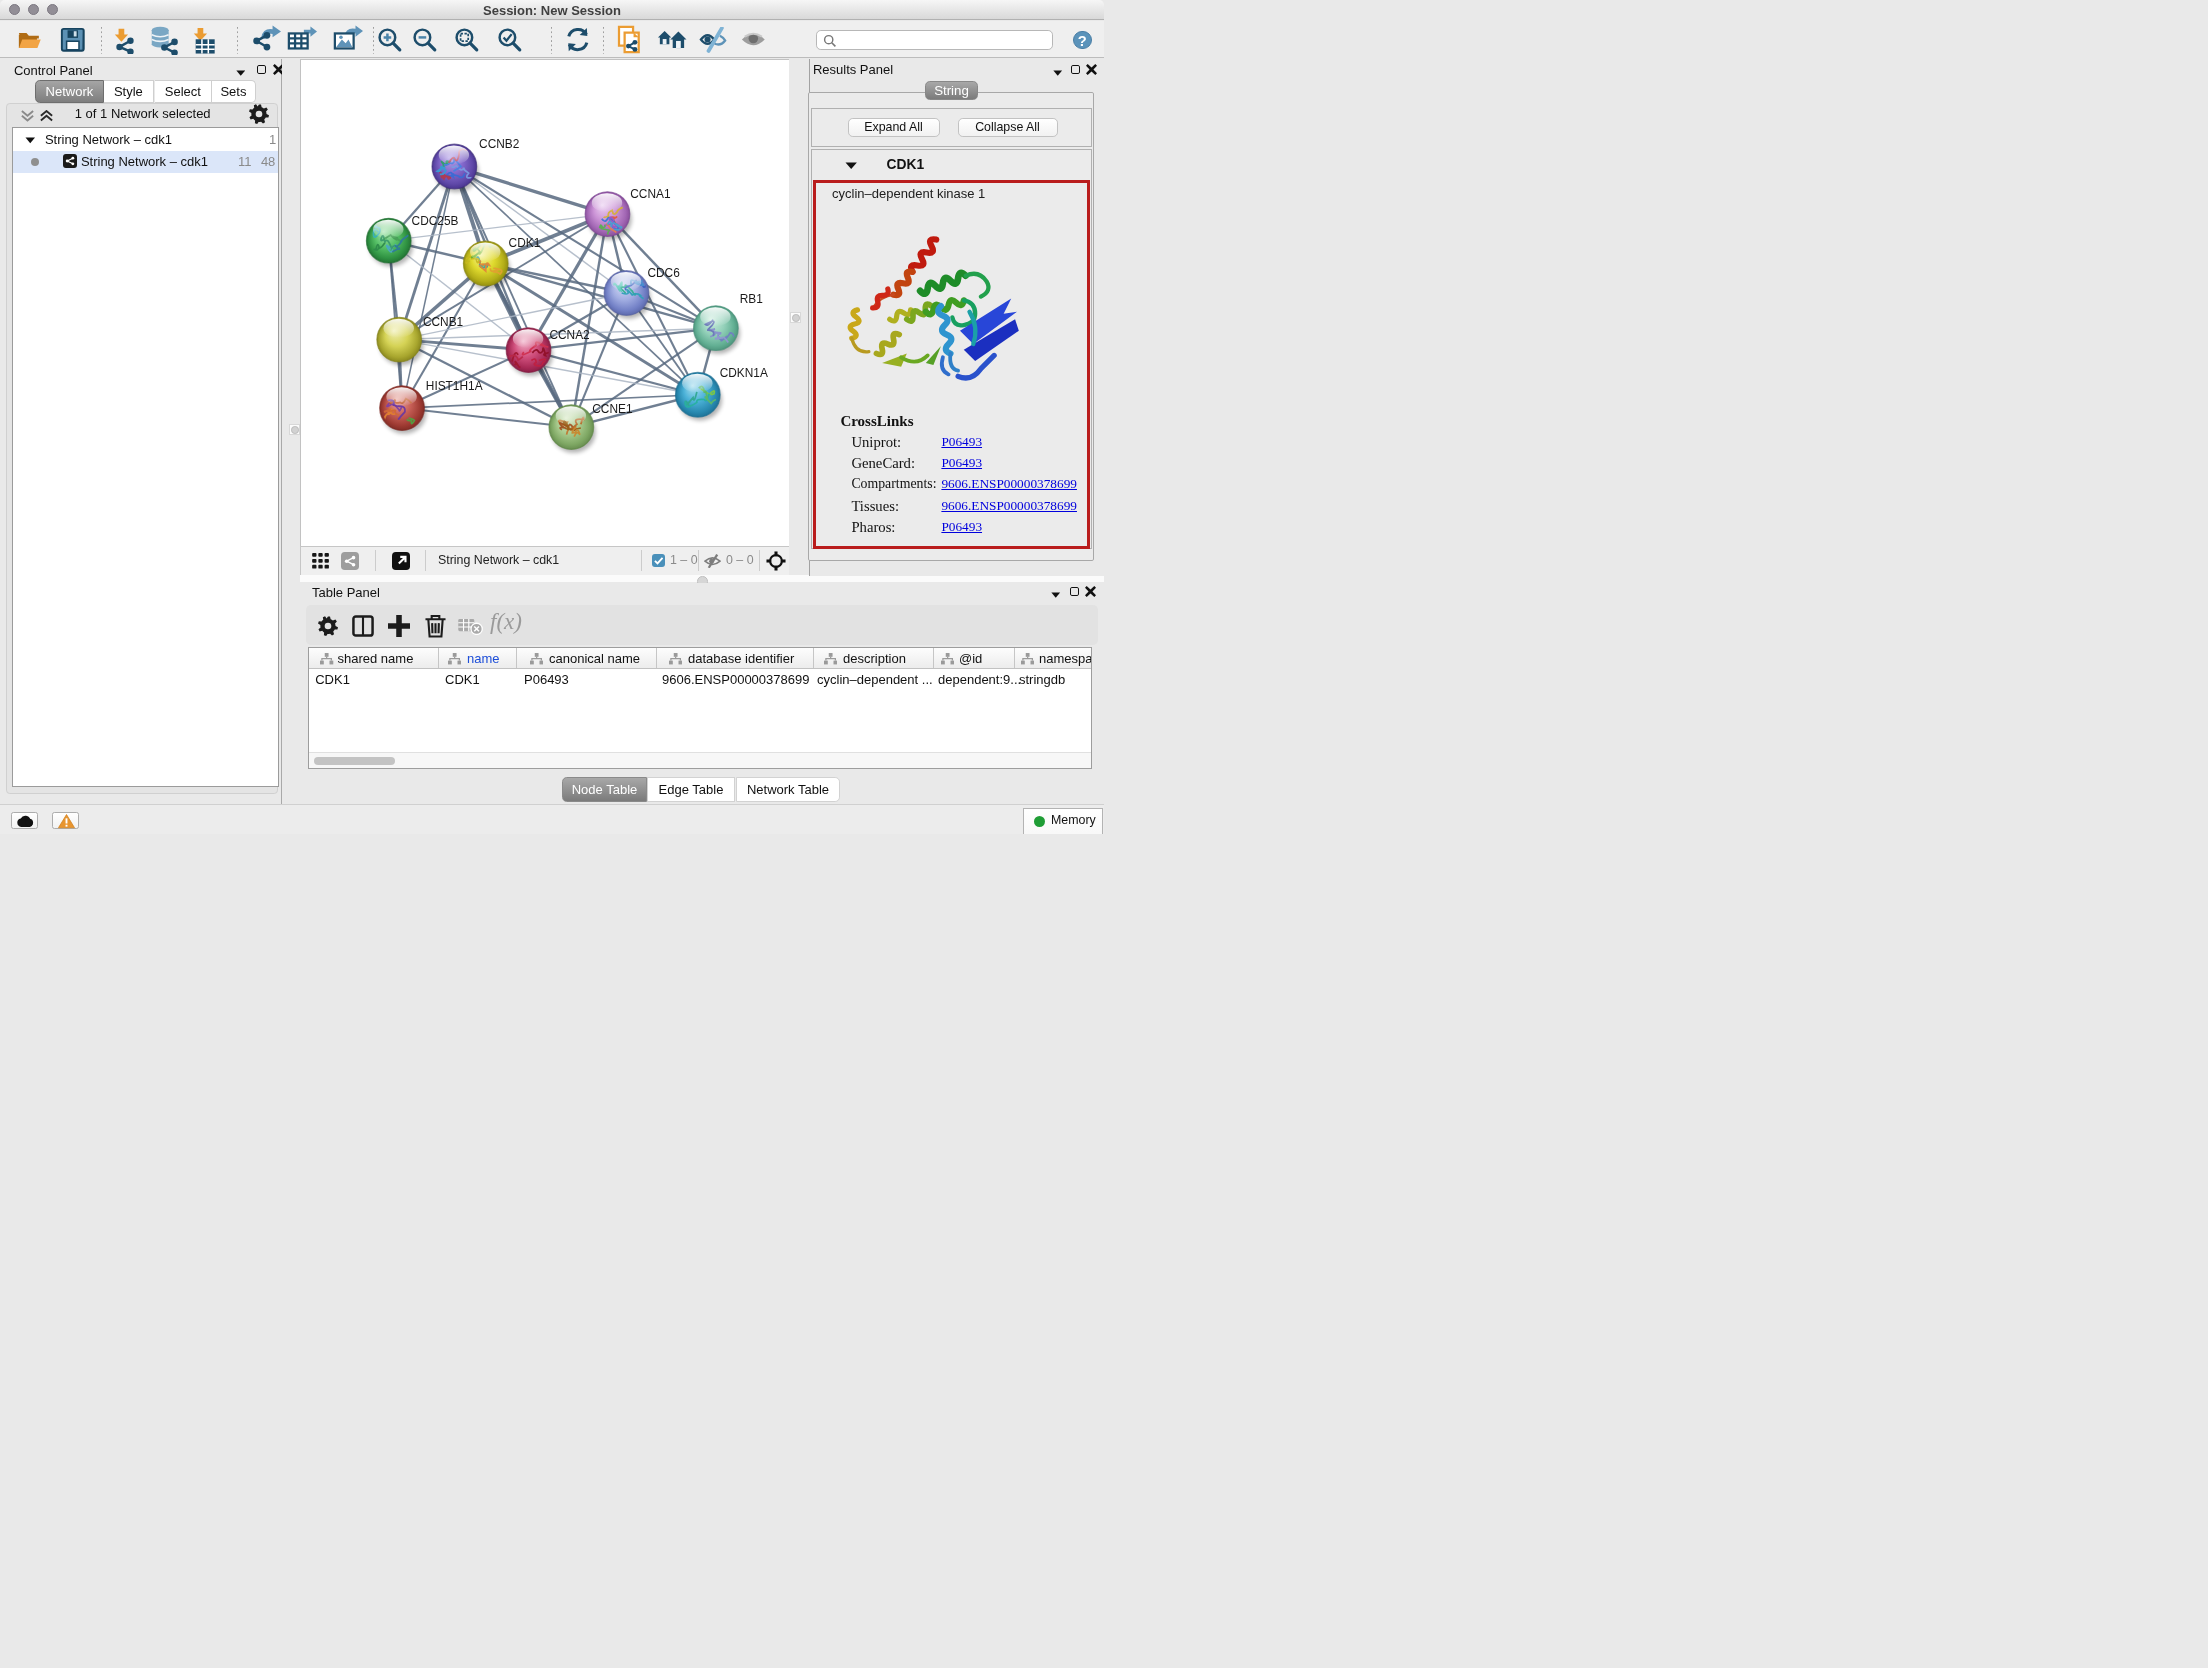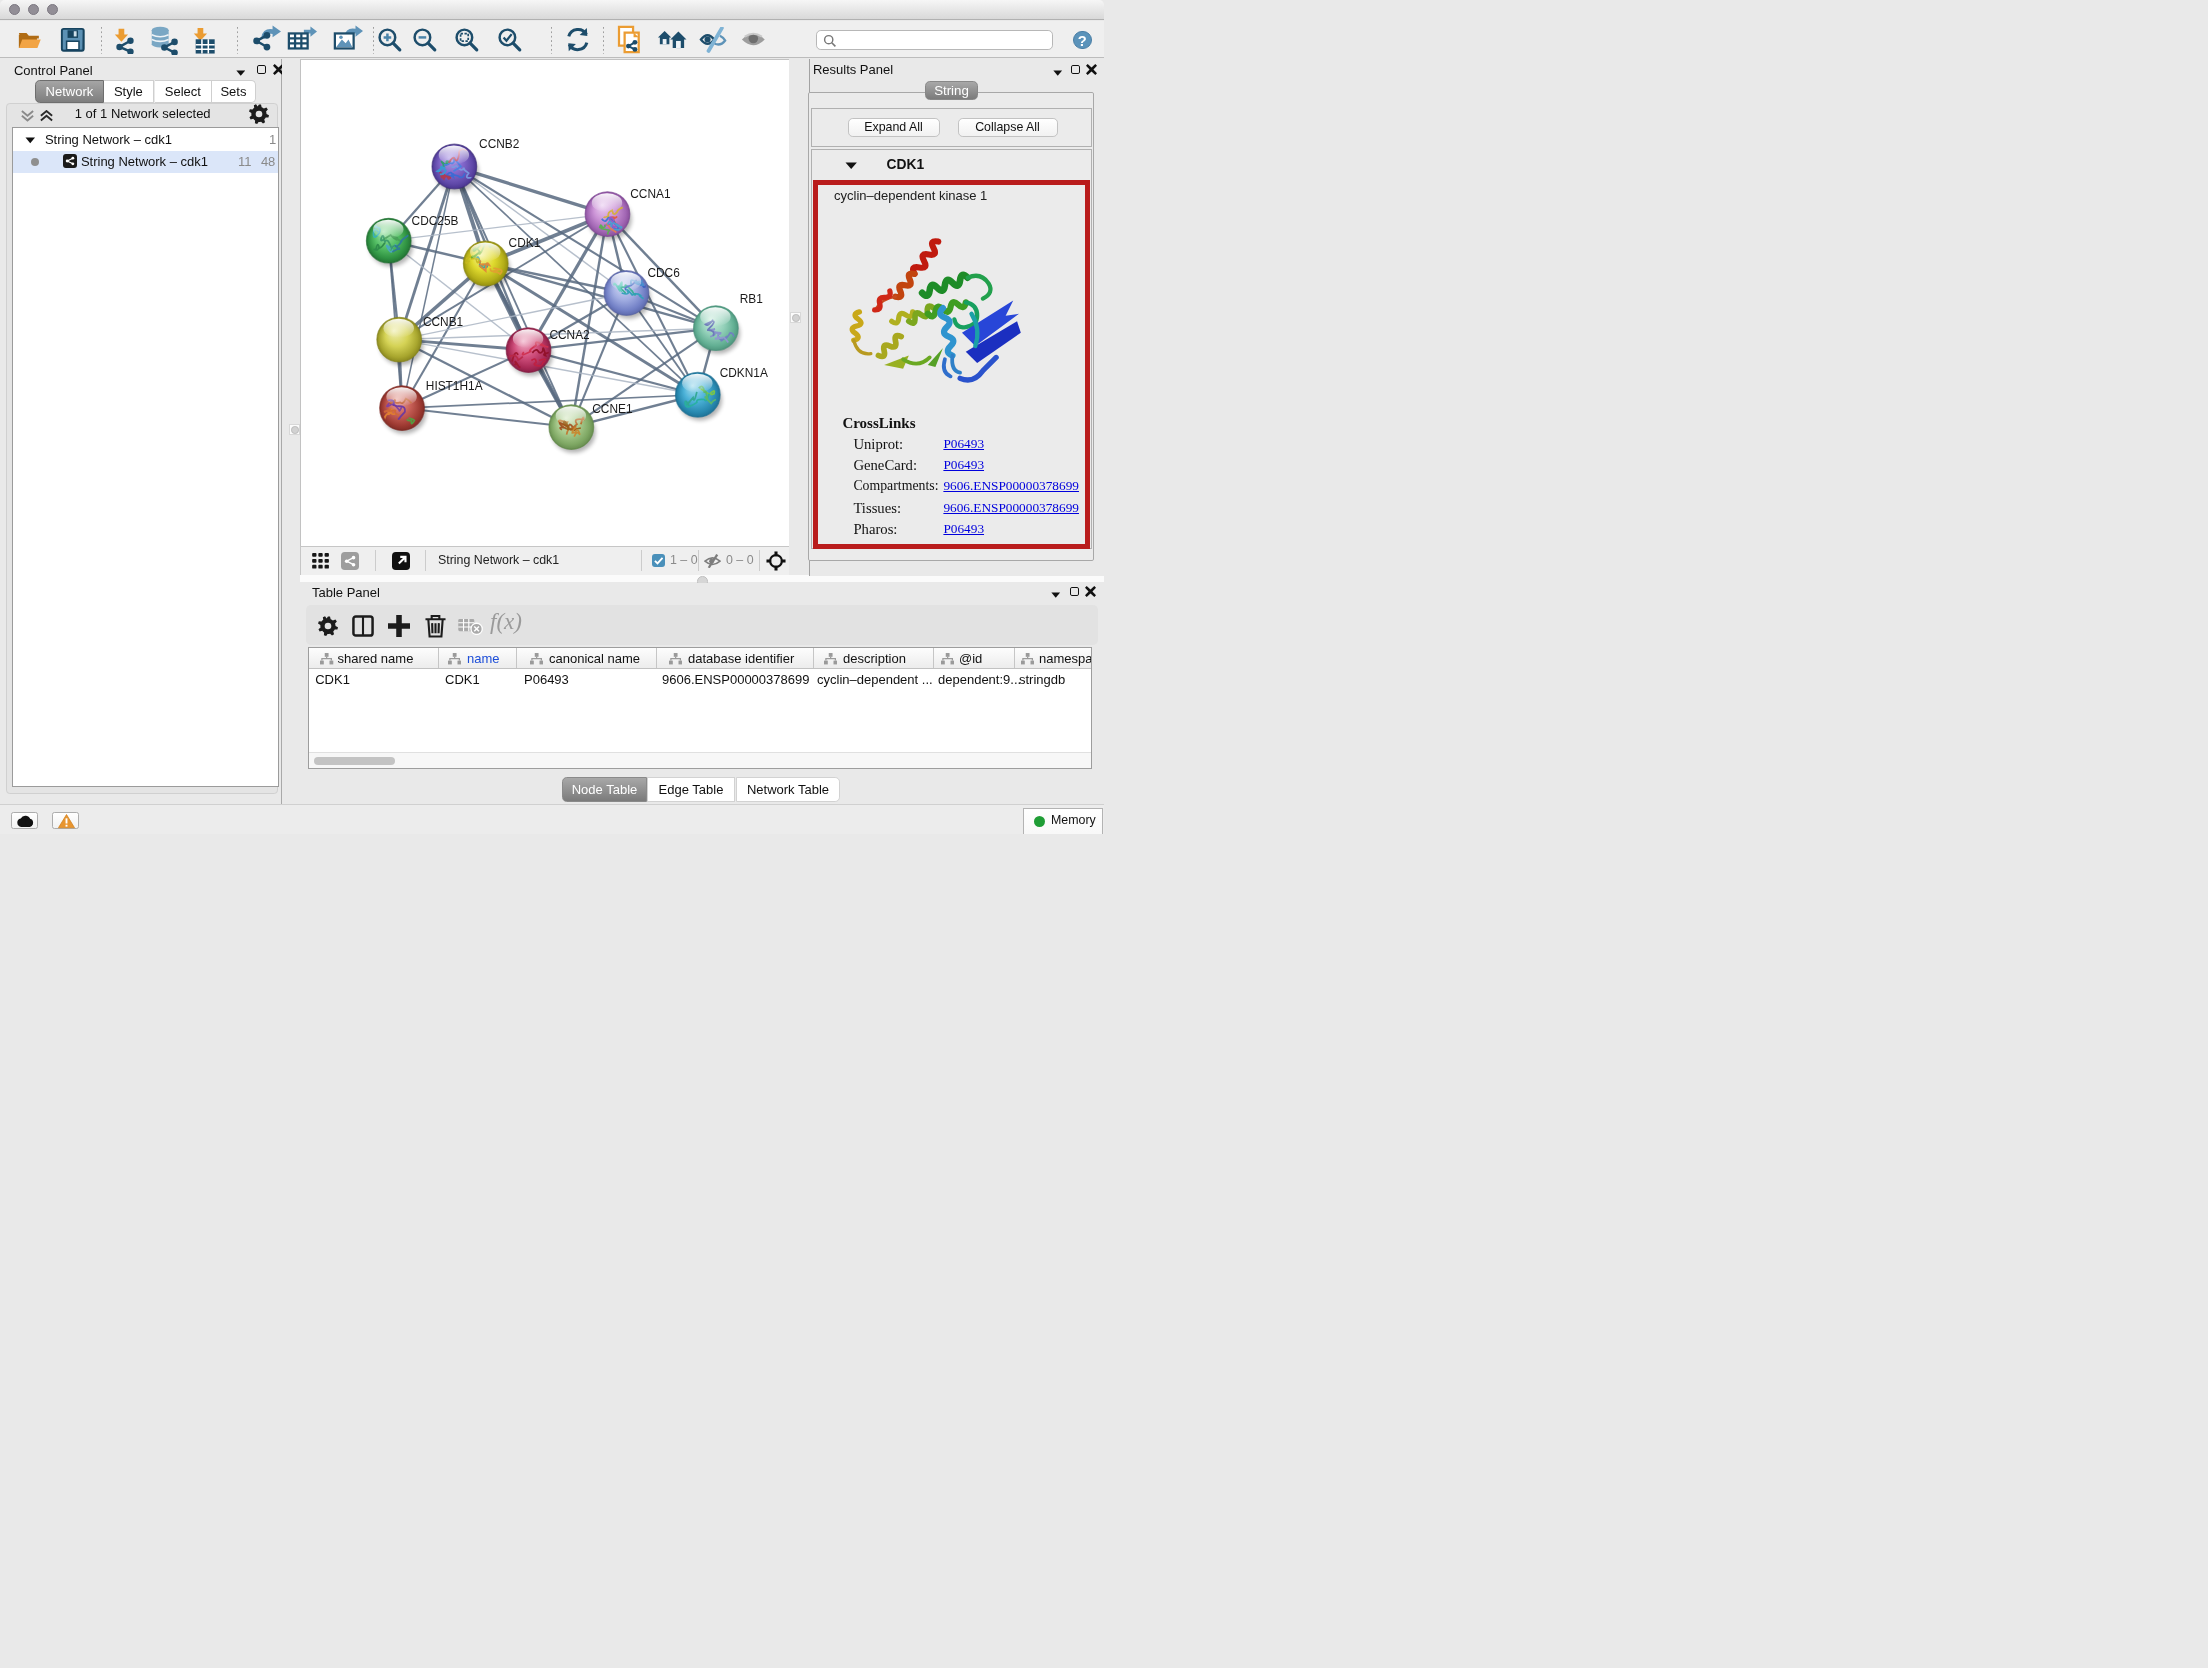--- a/index.html
+++ b/index.html
@@ -14,20 +14,21 @@
 #statusbar{left:0;top:804px;width:1104px;height:30px;background:#ececec;border-top:1px solid #d0d0d0;}
 .sbtn{height:17px;background:linear-gradient(#ffffff,#f2f2f2);border:1px solid #adadad;border-radius:2.4px;top:7.1px;}
 #membtn{left:1023px;top:2.9px;width:80px;height:39px;background:linear-gradient(#ffffff,#f4f4f4);border:1px solid #b3b3b3;font-size:12.4px;color:#111;}
 </style>
 </head>
 <body>
 <div id="titlebar" class="abs">
  <div class="tl abs" style="left:8.6px;"></div>
  <div class="tl abs" style="left:28px;"></div>
  <div class="tl abs" style="left:47px;"></div>
+ <div id="title" class="abs">Session: New Session</div>
 </div>
 <div id="toolbar" class="abs">
 <svg class="abs" style="left:16px;top:5.2px;" width="27.6" height="27" viewBox="0 0 29 28">
  <path d="M3 6 L11 6 L13.5 9 L24 9 L24 12 L5 12 Z" fill="#b06c15"></path>
  <path d="M3 6 L3 22 L22 22 L22 11 L13 11 L10.5 8 L3 8 Z" fill="#b06c15"></path>
  <path d="M6.5 13 L26 13 L22.5 22 L3.2 22 Z" fill="#f2a444"></path>
 </svg>
 <svg class="abs" style="left:59px;top:4.3px;" width="27.6" height="27.6" viewBox="0 0 29 29">
  <rect x="3" y="3" width="23" height="23" rx="2" fill="#5c91b4" stroke="#17445f" stroke-width="2"></rect>
  <rect x="9" y="4.5" width="11" height="8" fill="#17445f"></rect>
@@ -659,21 +660,21 @@
  <div class="abs" style="left:-2.4px;top:33px;width:286px;height:469px;background:#ebebeb;border:1px solid #a8a8a8;border-radius:1.9px;"></div>
  <div class="abs" style="left:0.5px;top:49px;width:281px;height:39px;border:1px solid #b0b0b0;background:#ebebeb;">
   <div class="abs" style="left:36px;top:9px;width:92px;height:18.5px;background:linear-gradient(#ffffff,#f1f1f1);border:1px solid #c2c2c2;border-radius:4.8px;font-size:12.4px;color:#111;text-align:center;line-height:17.6px;">Expand All</div>
   <div class="abs" style="left:146px;top:9px;width:100px;height:18.5px;background:linear-gradient(#ffffff,#f1f1f1);border:1px solid #c2c2c2;border-radius:4.8px;font-size:12.4px;color:#111;text-align:center;line-height:17.6px;">Collapse All</div>
  </div>
  <div class="abs" style="left:0.5px;top:90px;width:281px;height:400px;border:1px solid #b0b0b0;background:#ebebeb;">
   <svg class="abs" style="left:33px;top:12.4px;" width="12.4" height="7.6" viewBox="0 0 13 8">
         <path d="M0.5 0.5 L12.5 0.5 L6.5 7.5 Z" fill="#111"></path>
       </svg>
   <div class="abs" style="left:75px;top:6.7px;font-size:13.8px;font-weight:bold;color:#111;">CDK1</div>
-  <div class="abs" style="left:1.9px;top:29.5px;width:277px;height:369px;border:5px solid #b91c1c;background:#ebebeb;">
+  <div class="abs" style="left:1.9px;top:29.5px;width:277px;height:369px;border:3px solid #b91c1c;background:#ebebeb;">
    <div class="abs" style="left:15.7px;top:3.8px;font-size:13px;color:#202020;">cyclin–dependent kinase 1</div>
    <svg class="abs" style="left:27.6px;top:49px;" width="175" height="150" viewBox="0 0 184 158">
           <g stroke-linecap="round">
             <path d="M97.0 8.0 Q87.2 6.1 92.0 14.8 Q96.8 23.5 87.0 21.6 Q77.2 19.7 82.0 28.4 Q86.8 37.1 77.0 35.2 Q67.2 33.3 72.0 42.0" stroke="#c01a0e" stroke-width="6.5" fill="none" stroke-linejoin="round"></path>
             <path d="M72.0 42.0 Q63.4 39.9 67.0 48.0 Q70.6 56.1 62.0 54.0 Q53.4 51.9 57.0 60.0 Q60.6 68.1 52.0 66.0" stroke="#c2440f" stroke-width="6.5" fill="none" stroke-linejoin="round"></path>
             <path d="M52 66 q-14 2 -20 12" stroke="#c84a20" stroke-width="3" fill="none"></path>
             <path d="M30.0 80.0 Q37.4 80.4 35.3 73.3 Q33.3 66.3 40.7 66.7 Q48.0 67.1 46.0 60.0" stroke="#cf2717" stroke-width="5.5" fill="none" stroke-linejoin="round"></path>
             <path d="M14.0 82.0 Q5.4 84.2 12.5 89.5 Q19.6 94.8 11.0 97.0 Q2.4 99.2 9.5 104.5 Q16.6 109.8 8.0 112.0" stroke="#c9a819" stroke-width="5.5" fill="none" stroke-linejoin="round"></path>
             <path d="M8 112 q4 16 18 14" stroke="#b89a20" stroke-width="3.5" fill="none"></path>
             <path d="M34.0 128.0 Q42.1 131.6 40.0 123.0 Q37.9 114.4 46.0 118.0 Q54.1 121.6 52.0 113.0 Q49.9 104.4 58.0 108.0" stroke="#a8a81e" stroke-width="6" fill="none" stroke-linejoin="round"></path>

